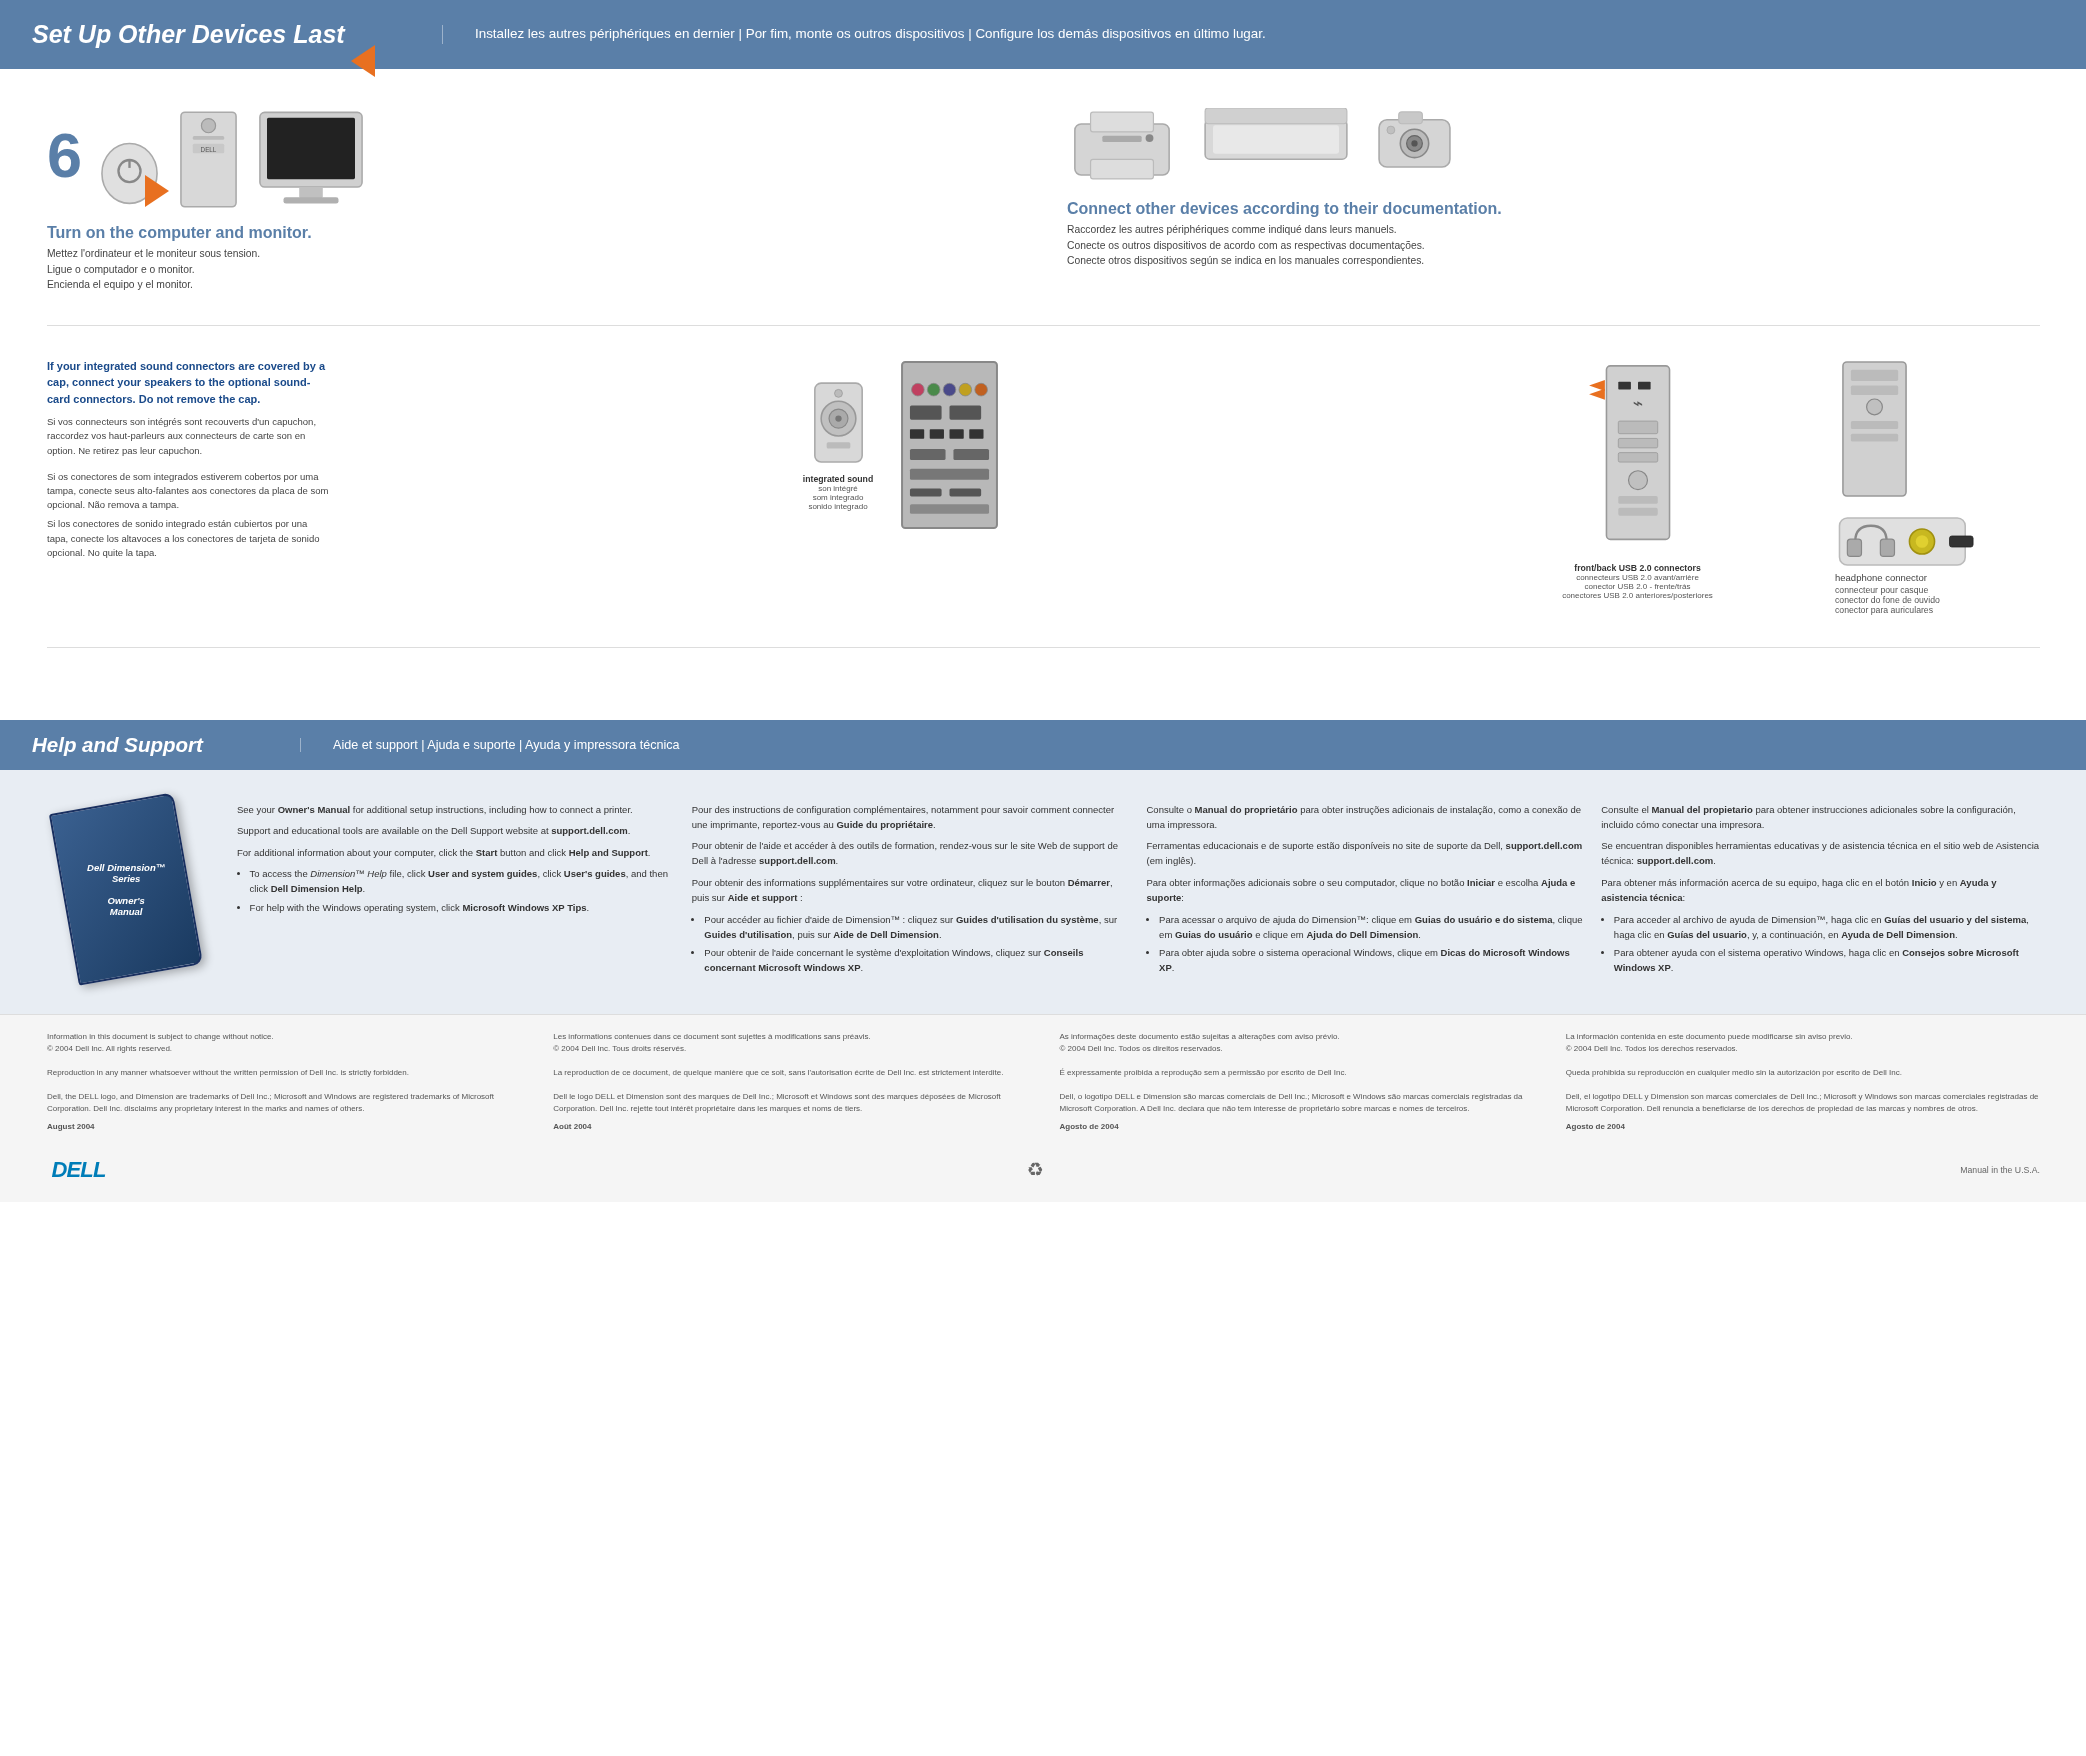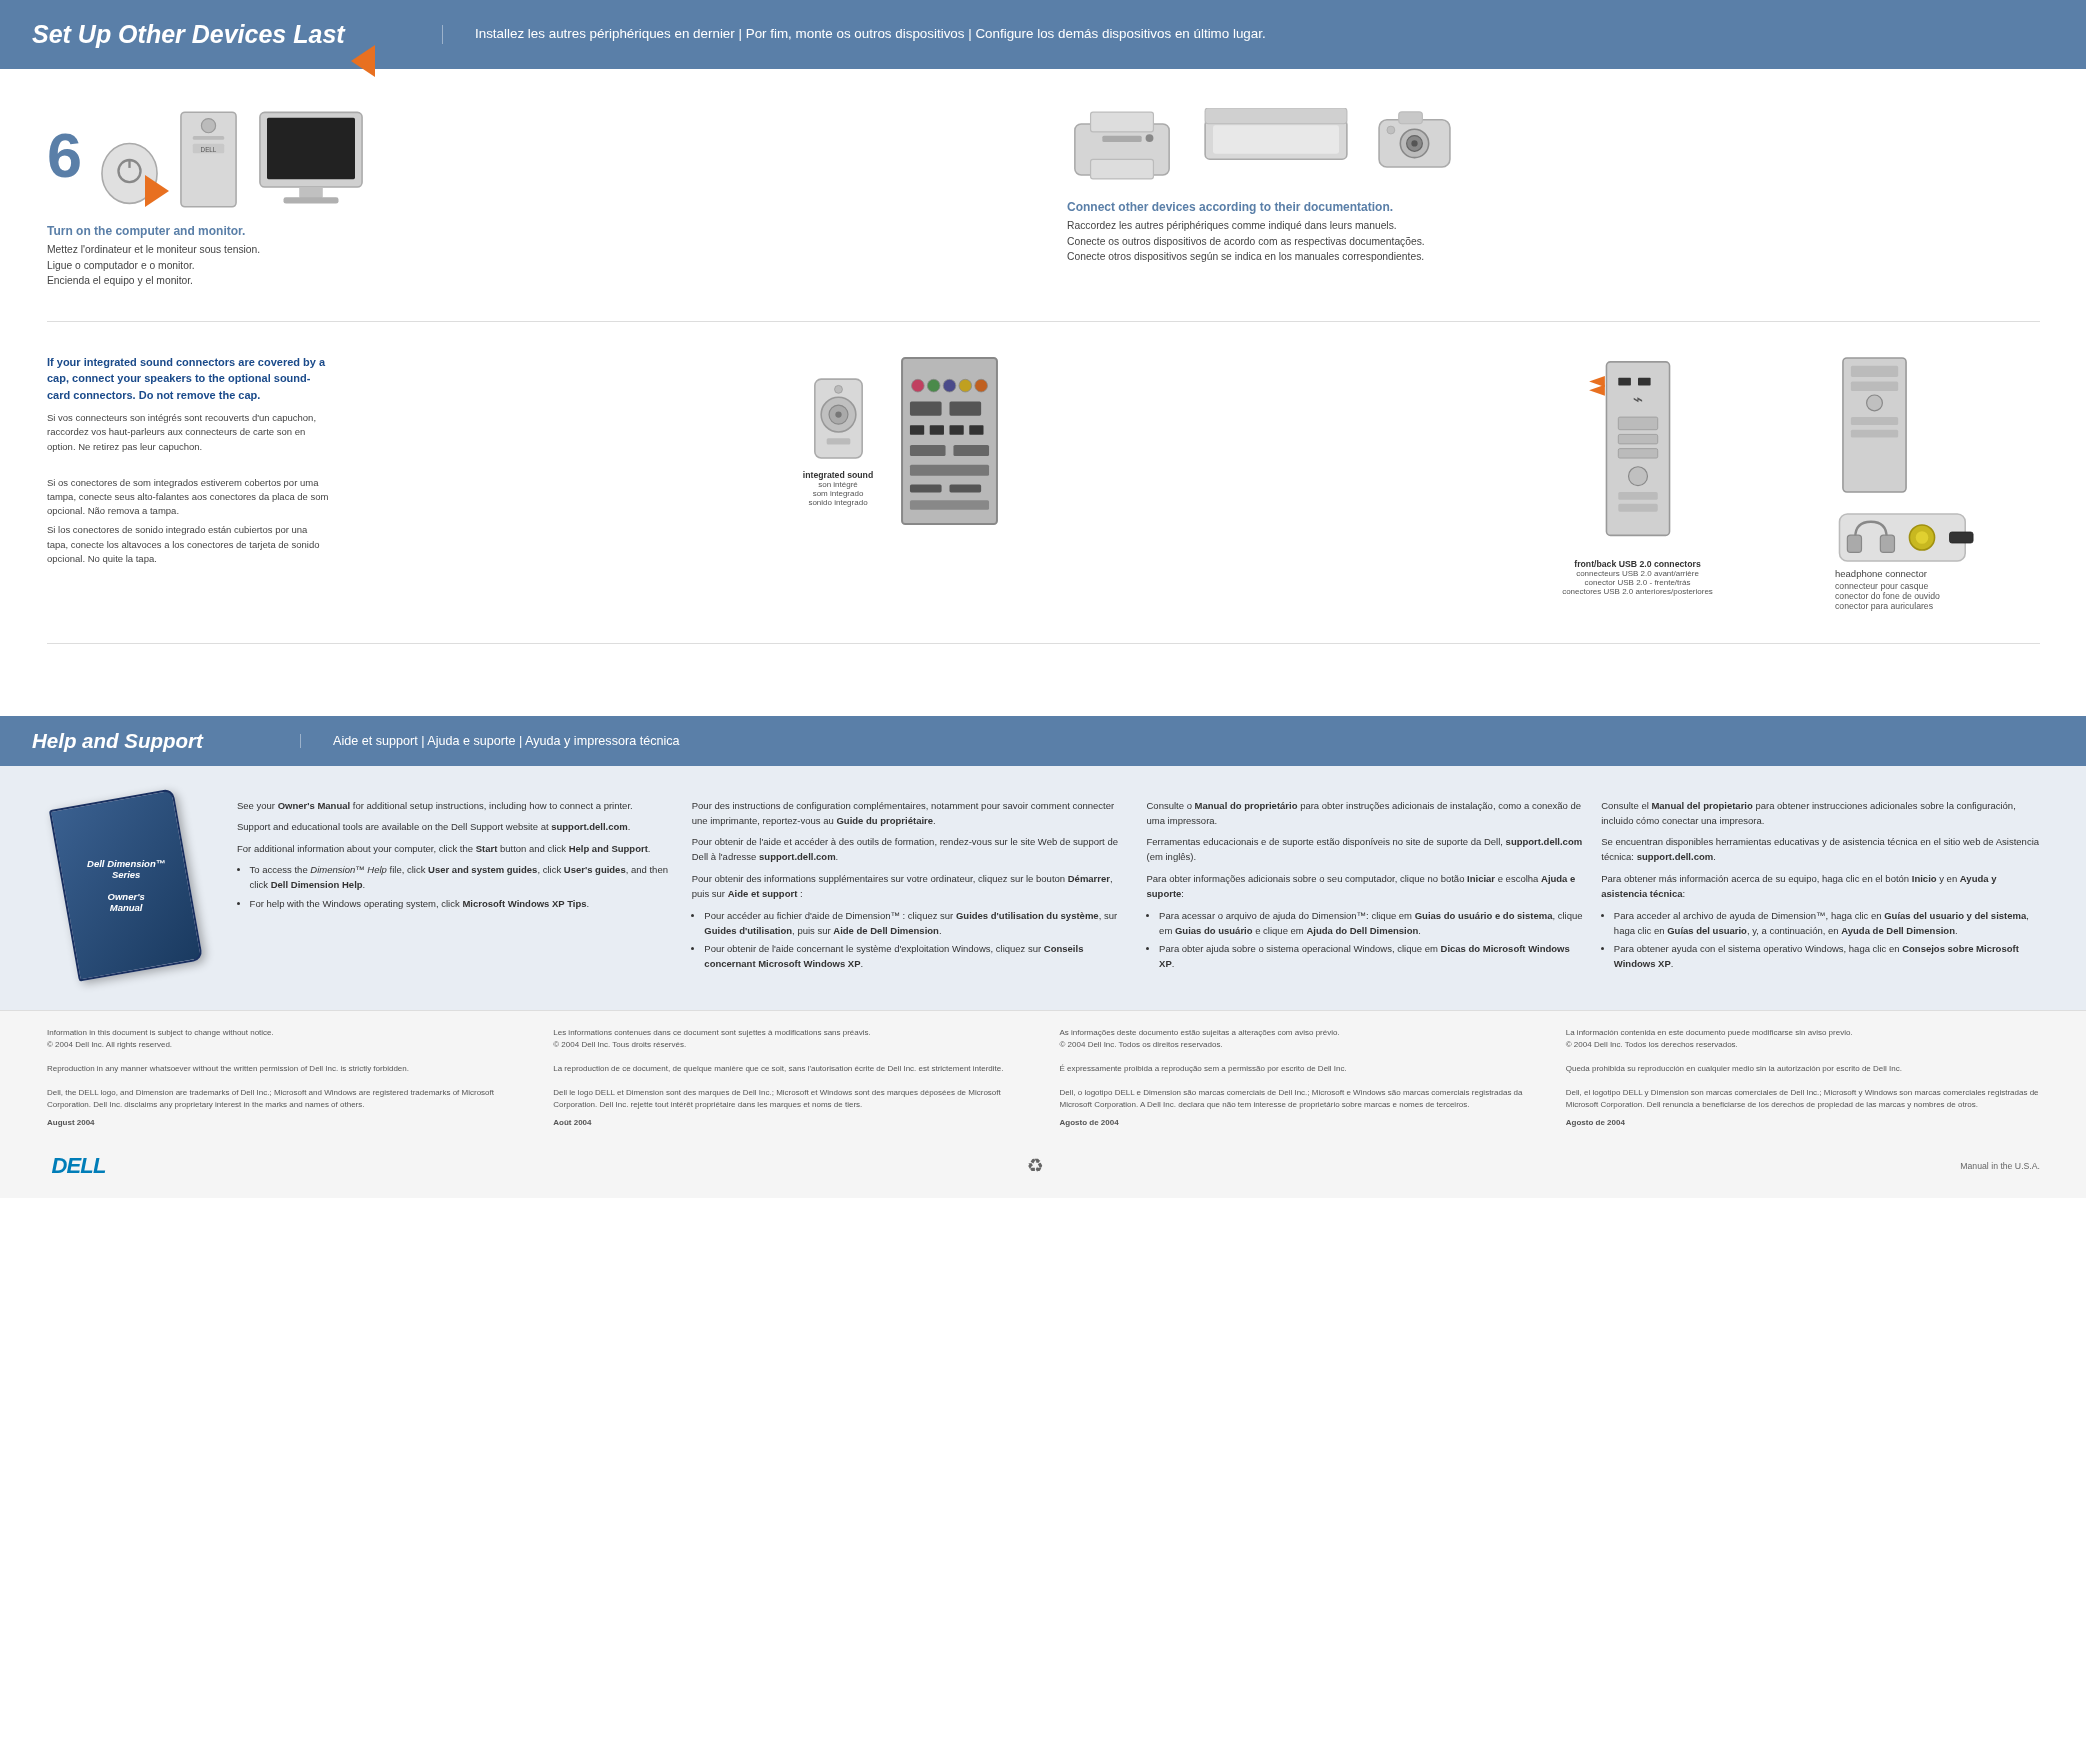--- a/index.html
+++ b/index.html
@@ -64,21 +64,21 @@
     .step-number {
       font-size: 63px;
       font-weight: bold;
       color: #5a7fa8;
       line-height: 1;
       margin-bottom: 8px;
     }
     .section-label-bold {
       font-weight: bold;
       color: #5a7fa8;
-      font-size: 12px;
+      font-size: 16px;
       margin-bottom: 4.7px;
     }
     .section-text {
       font-size: 10.3px;
       color: #444;
       line-height: 1.5;
     }
 
     
     .devices-row {
@@ -392,21 +392,21 @@
       <div class="section-text">Raccordez les autres périphériques comme indiqué dans leurs manuels.</div>
       <div class="section-text">Conecte os outros dispositivos de acordo com as respectivas documentações.</div>
       <div class="section-text">Conecte otros dispositivos según se indica en los manuales correspondientes.</div>
     </div>
   </div>
 
   <div class="section2">
 
     <div class="section2-left">
       <div class="blue-heading">If your integrated sound connectors are covered by a cap, connect your speakers to the optional sound-card connectors. Do not remove the cap.</div>
-      <div class="small-text" style="margin-bottom:22px;">Si vos connecteurs son intégrés sont recouverts d'un capuchon, raccordez vos haut-parleurs aux connecteurs de carte son en option. Ne retirez pas leur capuchon.</div>
+      <div class="small-text" style="margin-bottom:12px;">Si vos connecteurs son intégrés sont recouverts d'un capuchon, raccordez vos haut-parleurs aux connecteurs de carte son en option. Ne retirez pas leur capuchon.</div>
       <div class="small-text" style="margin-bottom:4.7px;">Si os conectores de som integrados estiverem cobertos por uma tampa, conecte seus alto-falantes aos conectores da placa de som opcional. Não remova a tampa.</div>
       <div class="small-text">Si los conectores de sonido integrado están cubiertos por una tapa, conecte los altavoces a los conectores de tarjeta de sonido opcional. No quite la tapa.</div>
     </div>
 
     <div class="section2-center">
       <div style="display:flex; gap:24px; align-items:center;">
 
         <div style="display:flex; flex-direction:column; align-items:center;">
           <svg width="71" height="95" viewBox="0 0 90 120">
             <rect x="15" y="5" width="60" height="100" rx="8" fill="#d8d8d8" stroke="#aaa" stroke-width="2"></rect>

